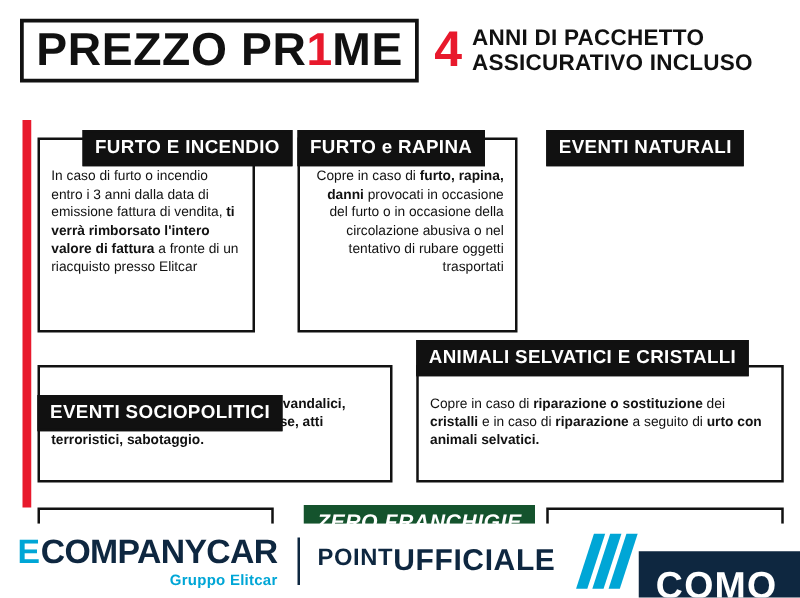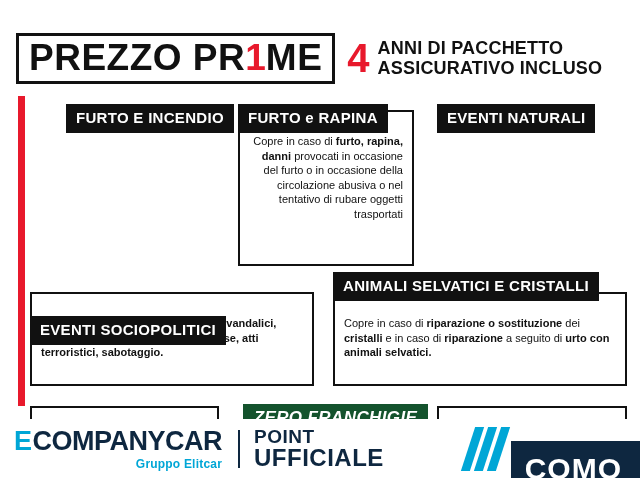--- a/index.html
+++ b/index.html
@@ -17,21 +17,21 @@
     position: relative;
     width: 640px;
     height: 478px;
     background: #ffffff;
     overflow: hidden;
   }
   
   .header {
     position: absolute;
     left: 0;
-    top: 24px;
+    top: 6px;
     width: 640px;
     height: 68px;
     display: flex;
     align-items: center;
   }
   .title-box {
     margin-left: 16px;
     border: 3px solid #111111;
     padding: 3px 10px 5px 10px;
     display: flex;
@@ -190,21 +190,21 @@
     letter-spacing: 0.2px;
   }
   .divider {
     width: 2px;
     height: 38px;
     background: #0e2740;
     margin: 0 14px 0 16px;
   }
   .point-block {
     display: flex;
-    flex-direction: column;
+    flex-direction: row;
     line-height: 1.02;
   }
   .point-1 {
     color: #0e2740;
     font-size: 19px;
     font-weight: bold;
     letter-spacing: 0.5px;
   }
   .point-2 {
     color: #0e2740;
@@ -258,20 +258,23 @@
     </div>
     <div class="header-num">4</div>
     <div class="header-sub">
       <div>ANNI DI PACCHETTO</div>
       <div>ASSICURATIVO INCLUSO</div>
     </div>
   </div>
 
   <div class="spine"></div>
 
+  <div class="card" id="card1">
+    <div class="card-body">In caso di furto o incendio entro i 3 anni dalla data di emissione fattura di vendita, <b>ti verrà rimborsato l'intero valore di fattura</b> a fronte di un riacquisto presso Elitcar</div>
+  </div>
   <div class="card-head-wrap" id="head1">
     <div class="card-head">FURTO E INCENDIO</div>
   </div>
 
   <div class="card" id="card2">
     <div class="card-body">Copre in caso di <b>furto, rapina, danni</b> provocati in occasione del furto o in occasione della circolazione abusiva o nel tentativo di rubare oggetti trasportati</div>
   </div>
   <div class="card-head-wrap" id="head2">
     <div class="card-head">FURTO e RAPINA</div>
   </div>

